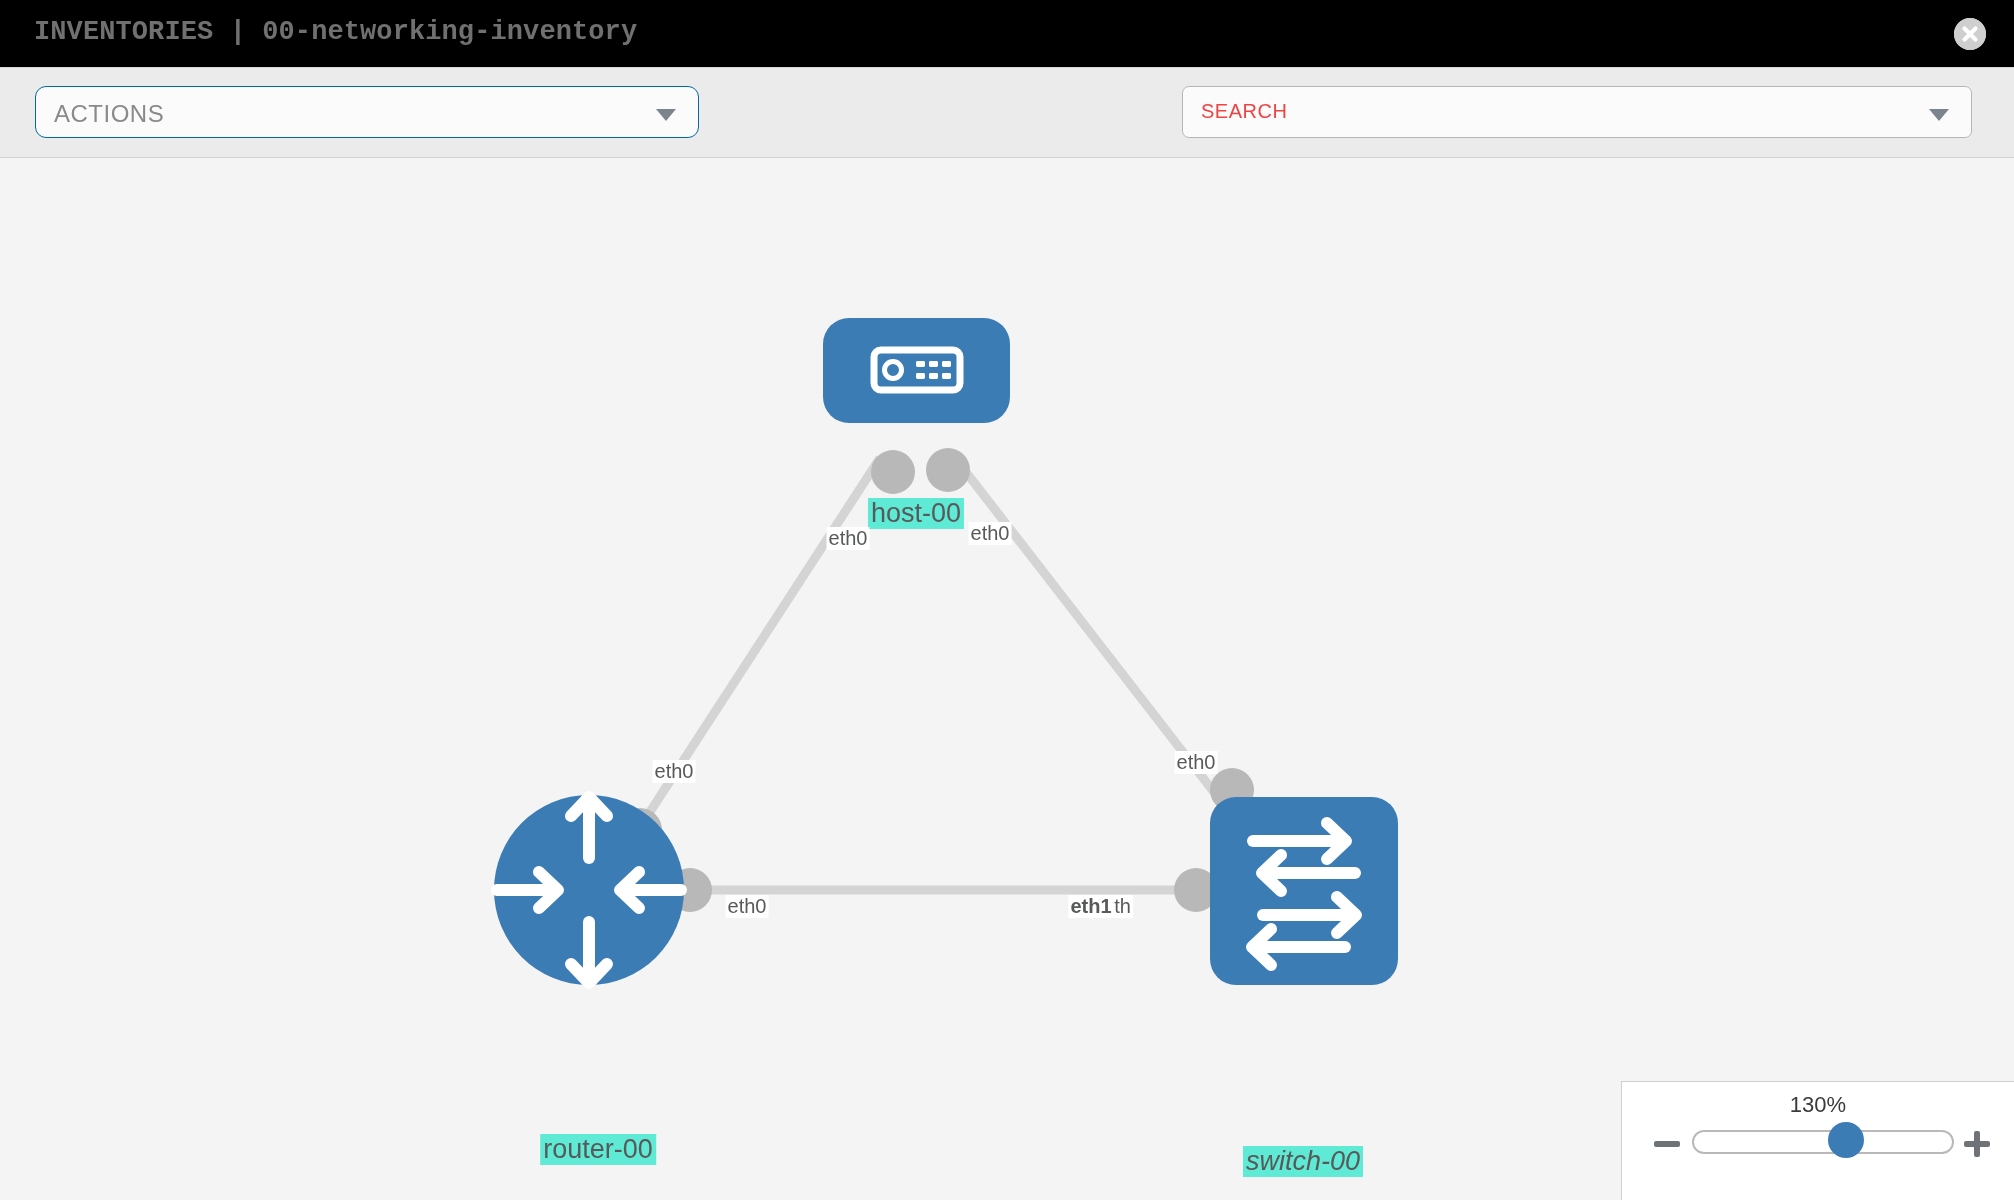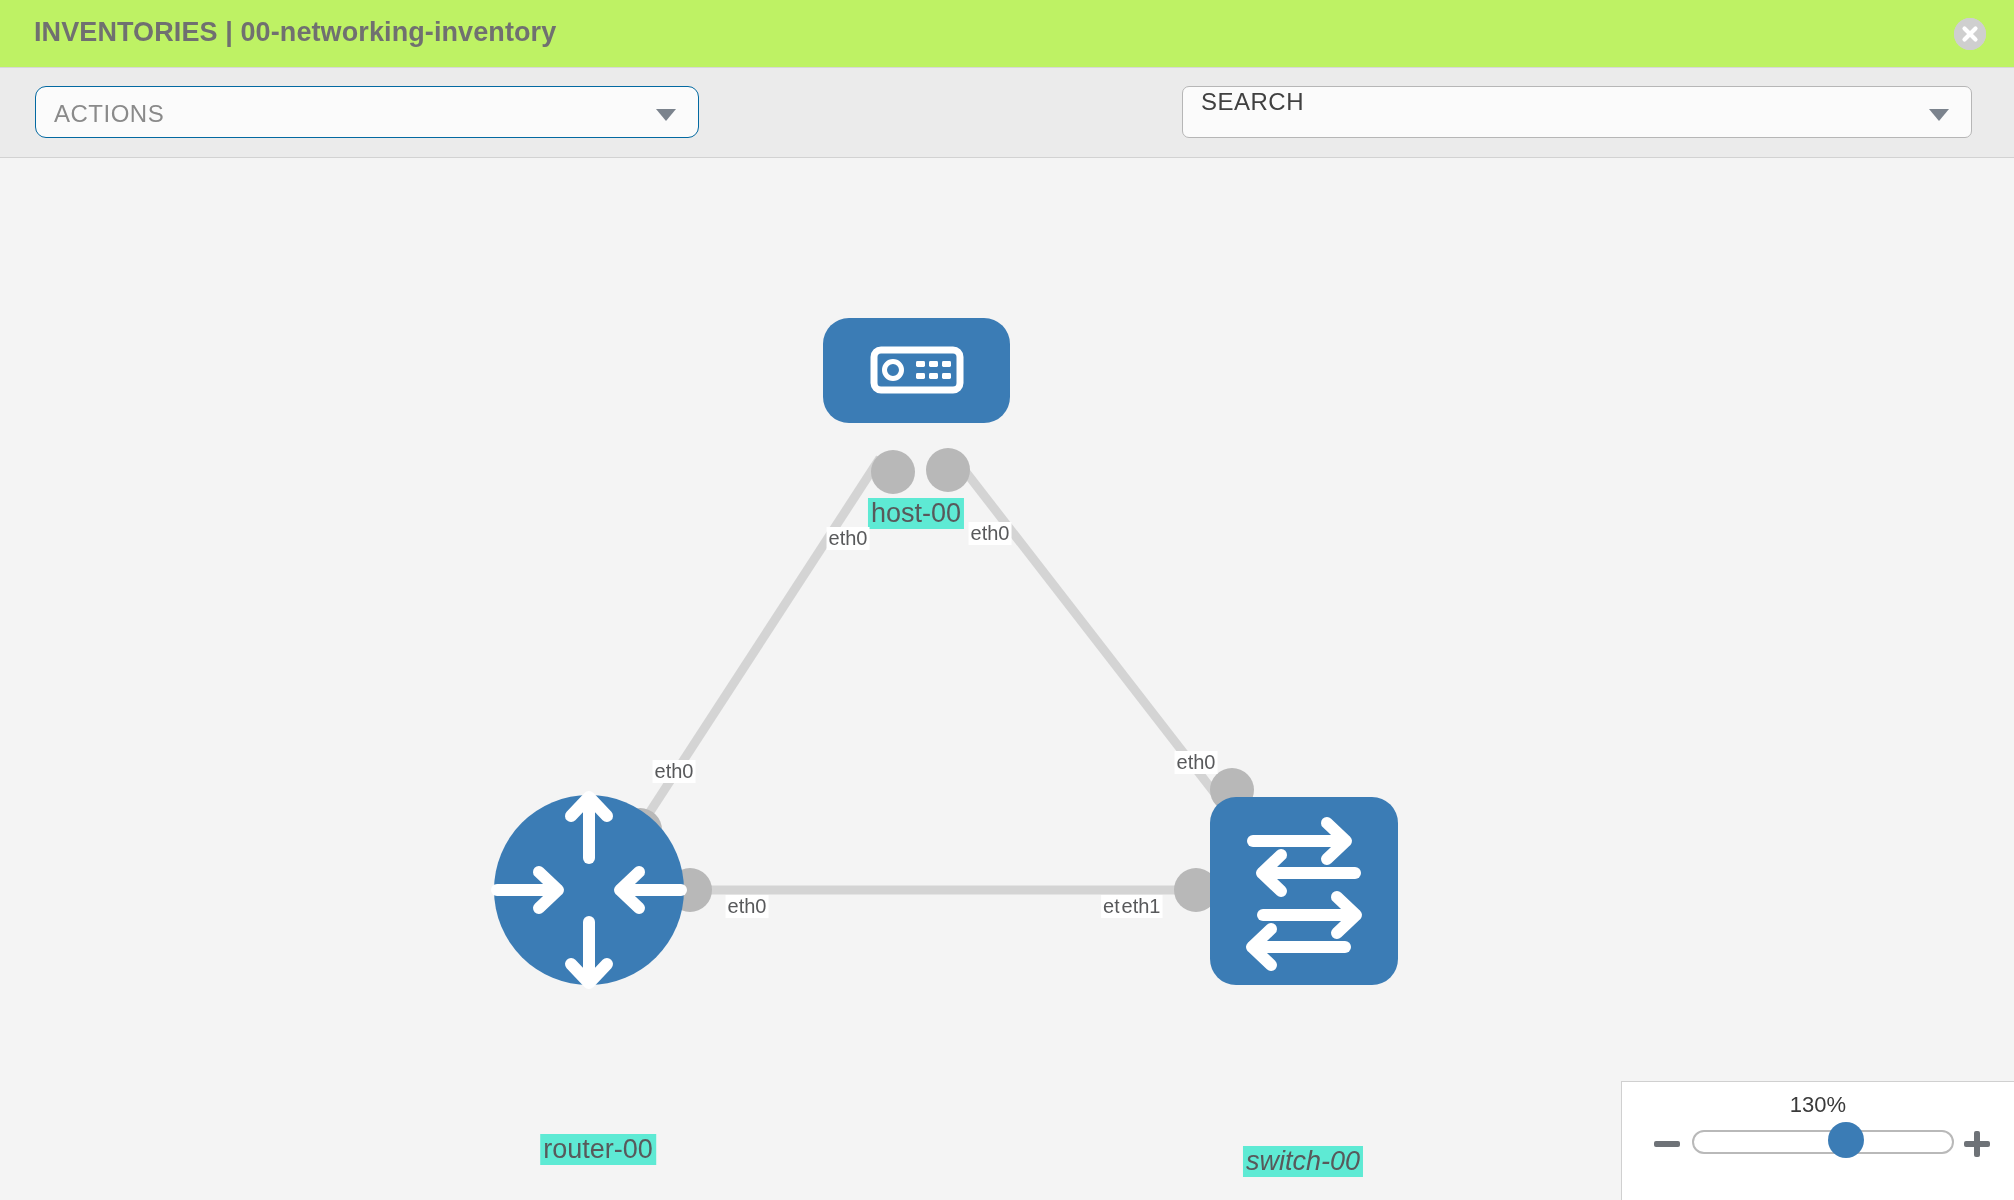--- a/index.html
+++ b/index.html
@@ -15,23 +15,24 @@
     overflow: hidden;
     position: relative;
   }
 
   
   .header {
     position: absolute;
     left: 0; top: 0;
     width: 2014px;
     height: 68px;
-    background: #bef264;
+    background: #000000;
     border-bottom: 1px solid #d7d7d7;
     box-sizing: border-box;
+    font-family: Liberation Mono, monospace;
   }
   .header-title {
     position: absolute;
     left: 34px;
     top: 17px;
     font-size: 27px;
     font-weight: bold;
     color: #707070;
     letter-spacing: 0.1px;
     white-space: nowrap;
@@ -105,23 +106,23 @@
     height: 52px;
     background: #fbfbfb;
     border: 1px solid #b6b6b6;
     border-radius: 7px;
     box-sizing: border-box;
     cursor: text;
   }
   .search-select .sel-label {
     position: absolute;
     left: 18px;
-    top: 1px;
-    font-size: 24px;
-    color: #404040;
+    top: 13px;
+    font-size: 20px;
+    color: #ef4444;
     letter-spacing: 0.5px;
   }
 
   
   .canvas {
     position: absolute;
     left: 0; top: 158px;
     width: 2014px;
     height: 1042px;
     background: #f4f4f4;
@@ -331,21 +332,21 @@
   <div class="node-label" style="left:916px;  top:340px;">host-00</div>
   <div class="node-label" style="left:589px;  top:976px;margin-left:9px;">router-00</div>
   <div class="node-label" style="left:1303px; top:988px;font-style:italic;">switch-00</div>
 
   <div class="iface-label" style="left:848px;  top:353px;">eth0</div>
   <div class="iface-label" style="left:990px;  top:348px;">eth0</div>
   <div class="iface-label" style="left:674px;  top:586px;">eth0</div>
   <div class="iface-label" style="left:1196px; top:577px;">eth0</div>
   <div class="iface-label" style="left:747px;  top:721px;">eth0</div>
   <div class="iface-label" style="left:1117px; top:721px;">eth</div>
-  <div class="iface-label" style="left:1141px; top:721px;">eth1</div>
+  <div class="iface-label" style="left:1091px; top:721px;font-weight:bold;">eth1</div>
 </div>
 
 <div class="zoom-widget">
   <div class="zoom-pct">130%</div>
 
   <div class="zoom-minus">
     <span class="bar"></span>
   </div>
 
   <div class="zoom-track"></div>

